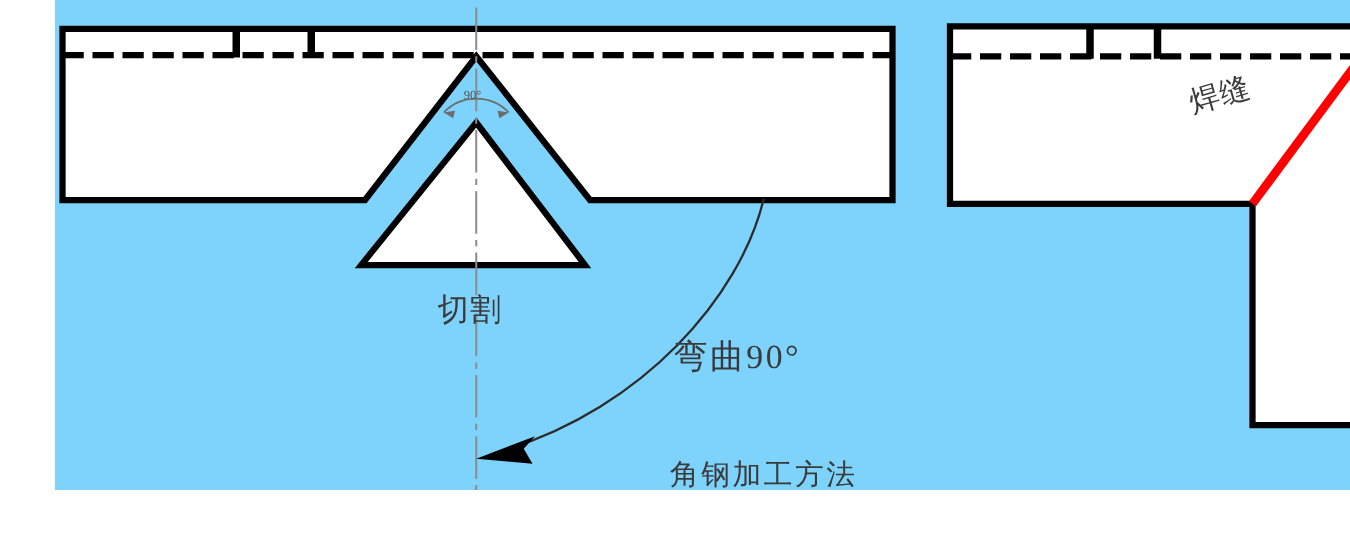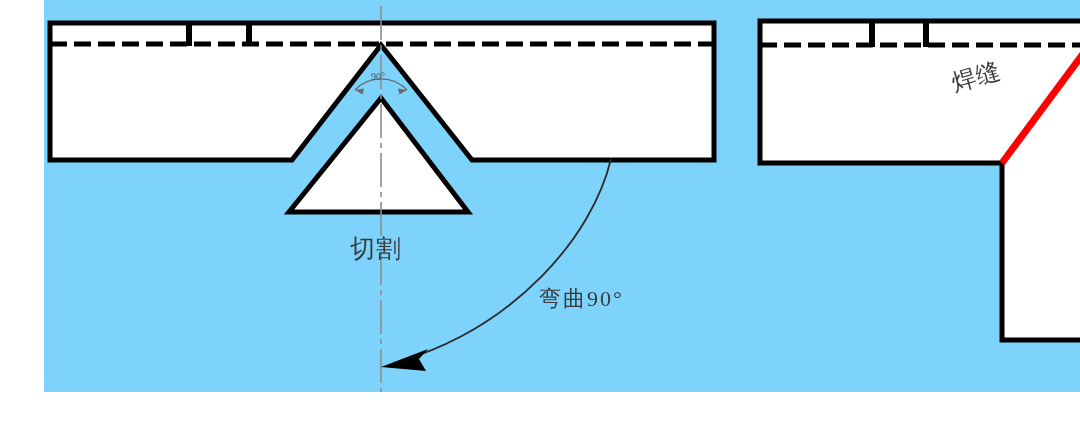--- a/index.html
+++ b/index.html
@@ -34,22 +34,22 @@
     user-select: none;
   }
   #label-cut {
     left: 306px;
     top: 236px;
     font-size: 25px;
     letter-spacing: 1px;
   }
   #label-bend {
     left: 495px;
-    top: 288px;
-    font-size: 22px;
+    top: 272px;
+    font-size: 27px;
     letter-spacing: 2px;
   }
   #label-caption {
     left: 492px;
     top: 368px;
     font-size: 23px;
     letter-spacing: 2px;
   }
   #label-weld {
     left: 905px;
@@ -109,16 +109,17 @@
       <line x1="958" y1="163" x2="1044" y2="47" stroke="#ff0000" stroke-width="7" stroke-linecap="butt"></line>
     </g>
   </svg>
 
   <div class="label" id="label-angle">90°</div>
 
   <div class="label" id="label-cut">切割</div>
 
   <div class="label" id="label-bend">弯曲90°</div>
 
+  <div class="label" id="label-caption">角钢加工方法</div>
 
   <div class="label" id="label-weld">焊缝</div>
 
 </div>
 
 </body></html>

